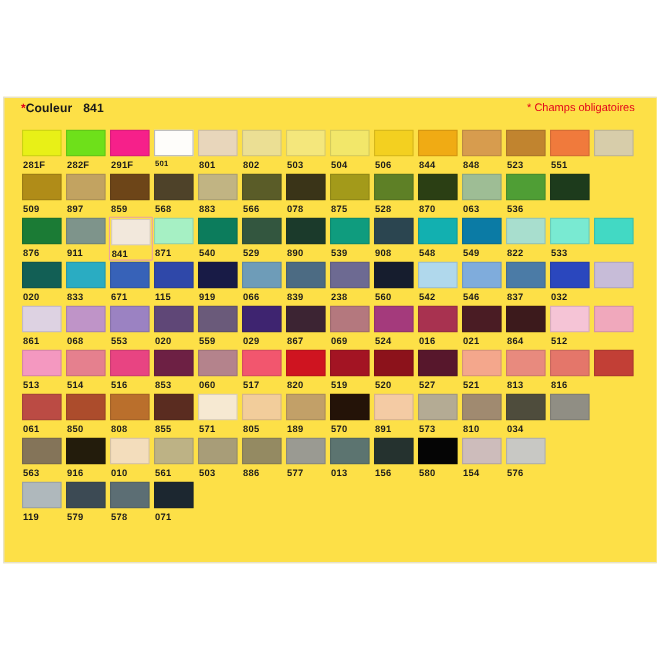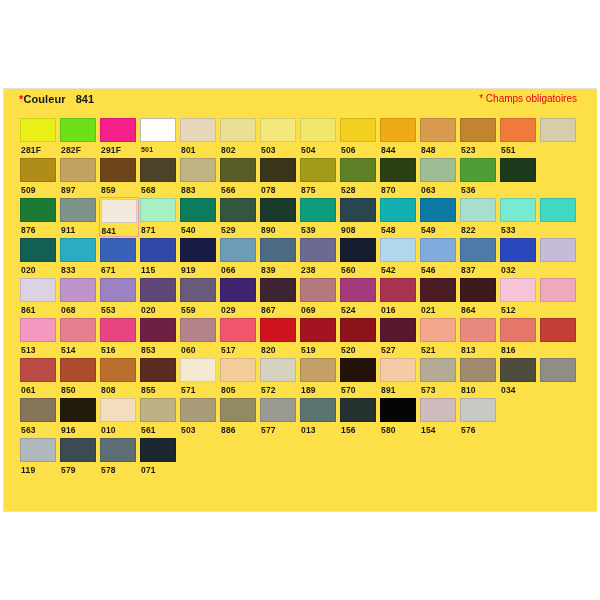--- a/index.html
+++ b/index.html
@@ -492,24 +492,20 @@
         </div>
         <div class="swatch-cell">
           <span class="chip" style="background: rgb(246, 233, 210);"></span>
           <span class="code">571</span>
         </div>
         <div class="swatch-cell">
           <span class="chip" style="background: rgb(242, 205, 155);"></span>
           <span class="code">805</span>
         </div>
         <div class="swatch-cell">
-          <span class="chip" style="background: rgb(214, 210, 192);"></span>
-          <span class="code">572</span>
-        </div>
-        <div class="swatch-cell">
           <span class="chip" style="background: rgb(194, 160, 104);"></span>
           <span class="code">189</span>
         </div>
         <div class="swatch-cell">
           <span class="chip" style="background: rgb(36, 19, 8);"></span>
           <span class="code">570</span>
         </div>
         <div class="swatch-cell">
           <span class="chip" style="background: rgb(244, 203, 164);"></span>
           <span class="code">891</span>

